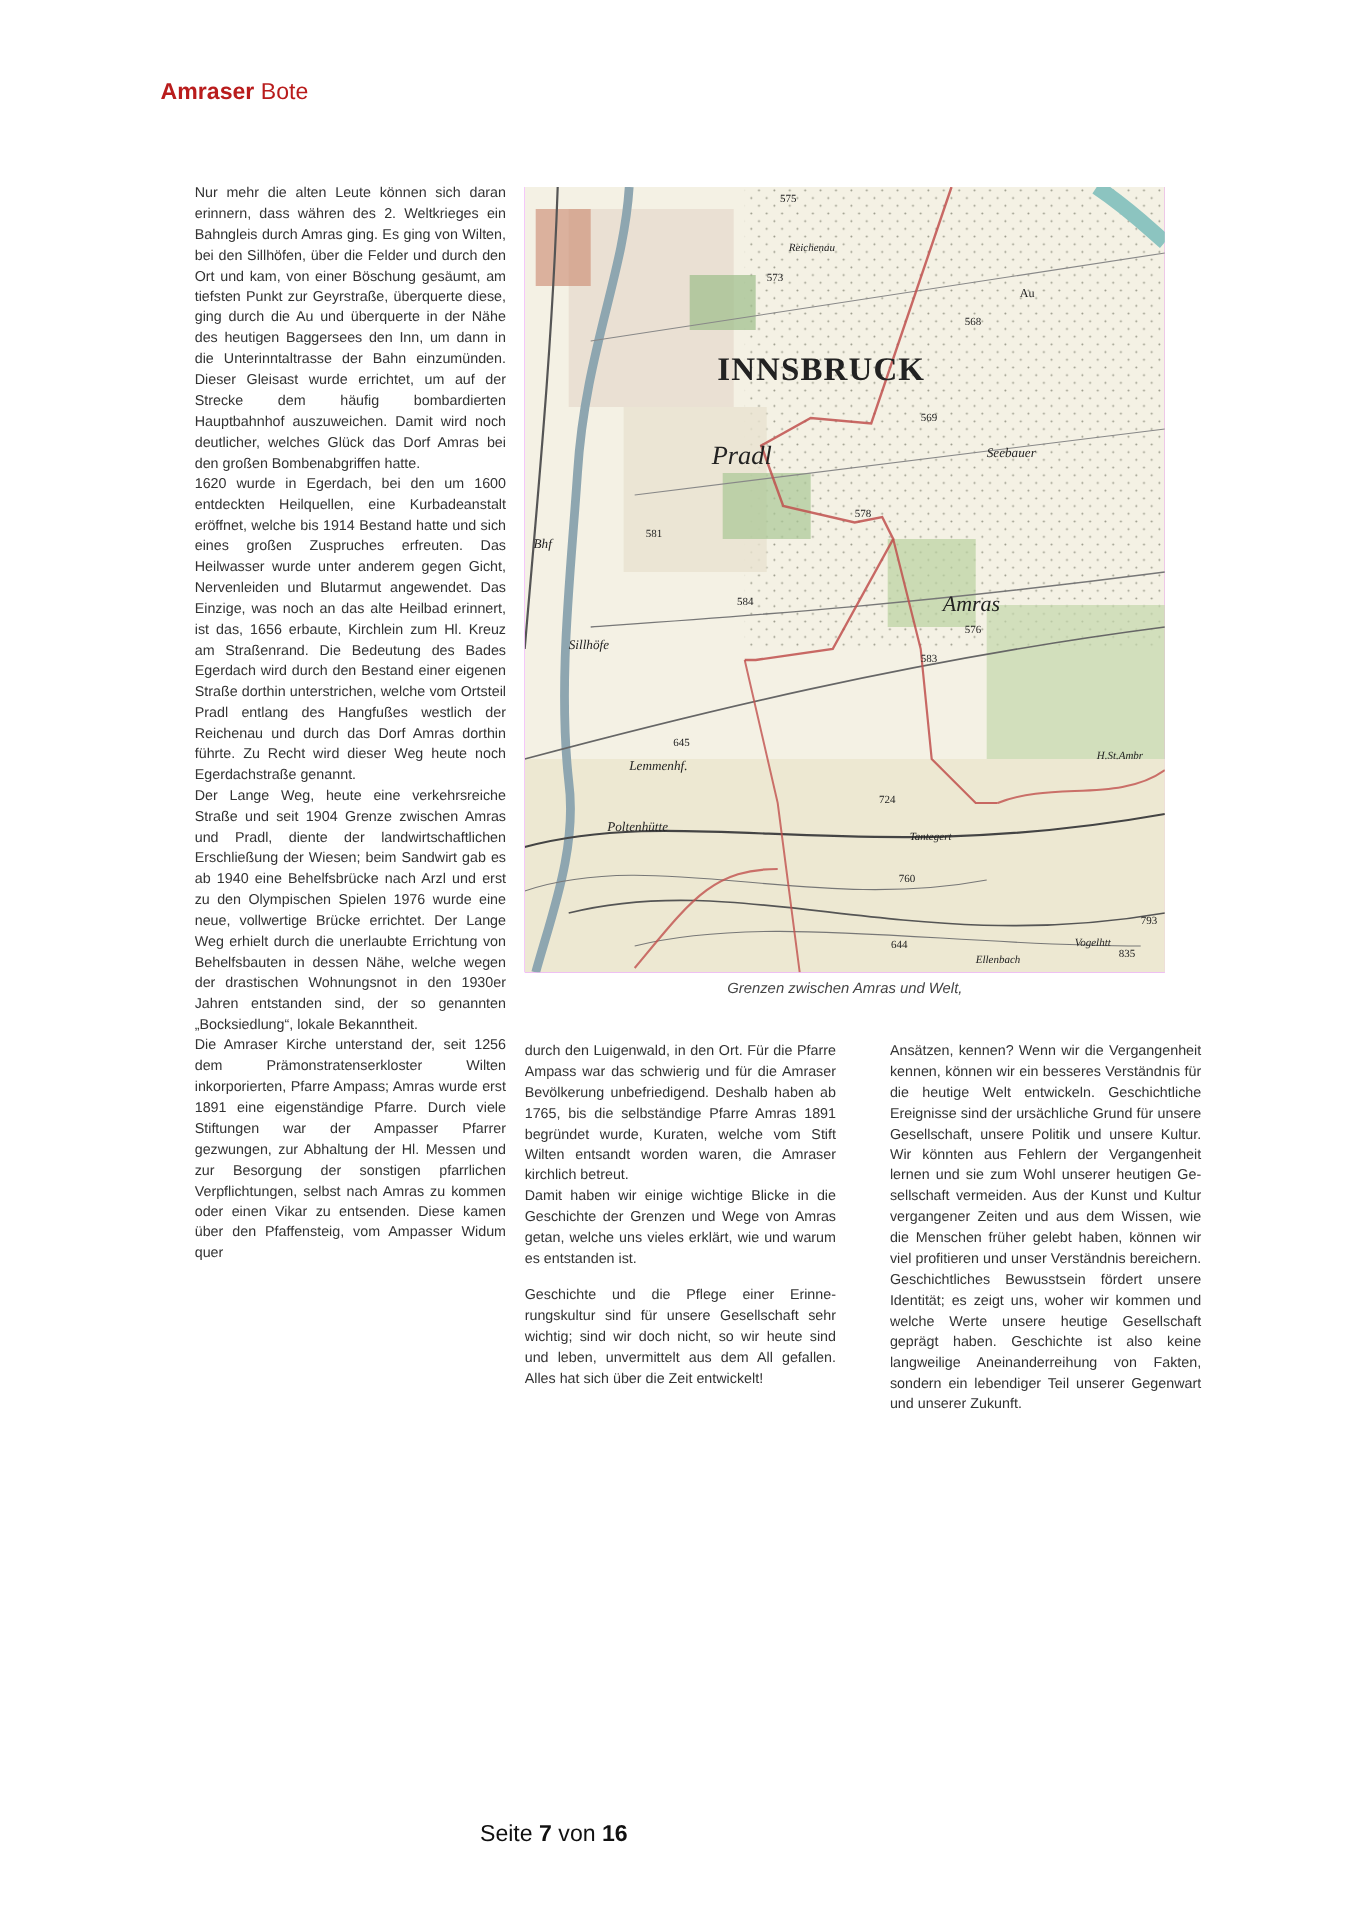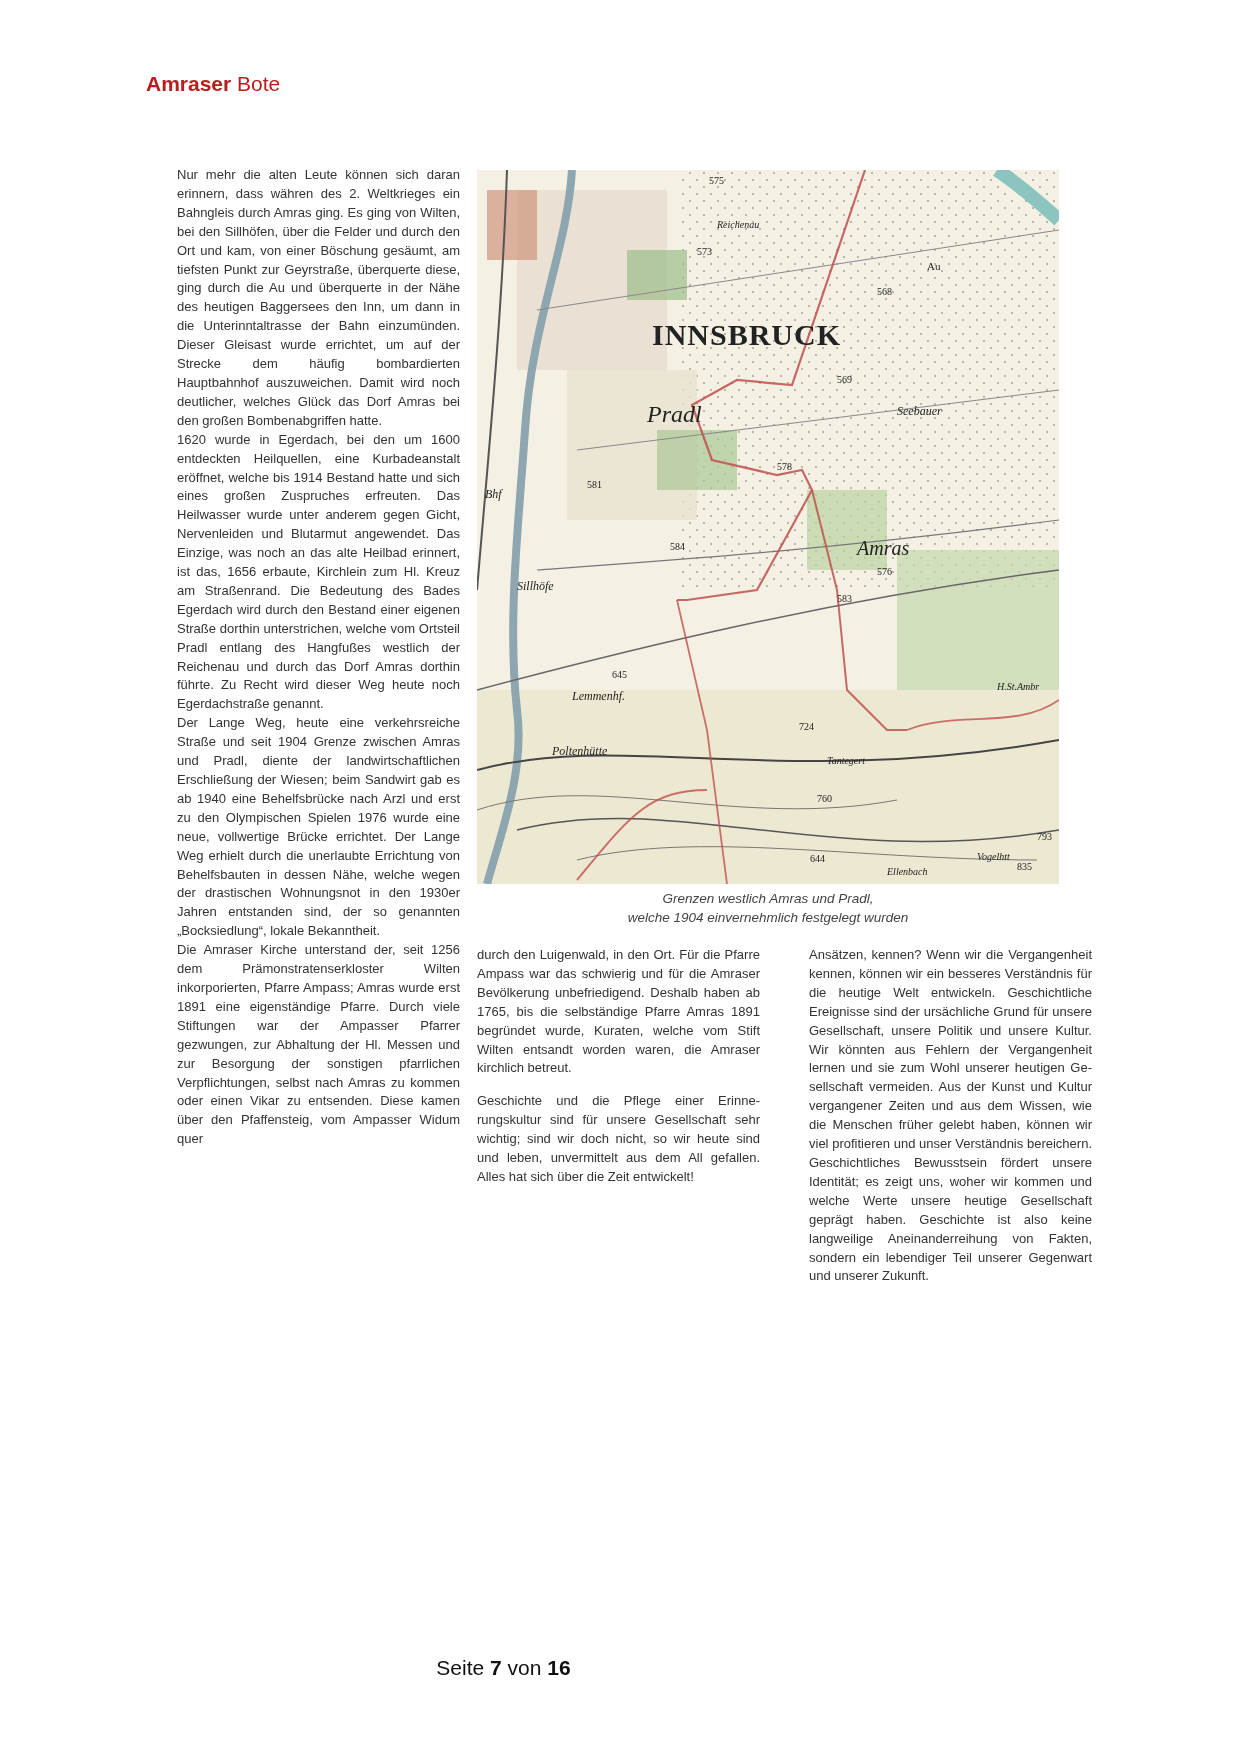--- a/index.html
+++ b/index.html
@@ -106,26 +106,26 @@
       <text x="75" y="585" font-size="12" font-style="italic">Poltenhütte</text>
       <text x="350" y="594" font-size="10" font-style="italic">Tantegert</text>
       <text x="520" y="520" font-size="10" font-style="italic">H.St.Ambr</text>
       <text x="410" y="705" font-size="10" font-style="italic">Ellenbach</text>
       <text x="500" y="690" font-size="10" font-style="italic">Vogelhtt</text>
     </g>
   </svg>
 </div>
 
 <div class="caption">
-  <div>Grenzen westlich Amras und Pradl,</div>
-  <div>welche 1904 einvernehmlich festgelegt wurden</div>
+  <div>Grenzen zwischen Amras und Welt,</div>
 </div>
 
 <div class="col" id="col2">
   <p>durch den Luigenwald, in den Ort. Für die Pfarre Ampass war das schwierig und für die Amraser Bevölkerung unbefriedigend. Deshalb haben ab 1765, bis die selbstän­dige Pfarre Amras 1891 begründet wurde, Kuraten, welche vom Stift Wilten entsandt worden waren, die Amraser kirchlich be­treut.</p>
+  <p>Damit haben wir einige wichtige Blicke in die Geschichte der Grenzen und Wege von Amras getan, welche uns vieles er­klärt, wie und warum es entstanden ist.</p>
   <p class="gap">Geschichte und die Pflege einer Erinne­rungskultur sind für unsere Gesellschaft sehr wichtig; sind wir doch nicht, so wir heute sind und leben, unvermittelt aus dem All gefallen. Alles hat sich über die Zeit entwickelt!</p>
 </div>
 
 <div class="col" id="col3">
   <p>Ansätzen, kennen? Wenn wir die Vergan­genheit kennen, können wir ein besseres Verständnis für die heutige Welt entwi­ckeln. Geschichtliche Ereignisse sind der ursächliche Grund für unsere Gesellschaft, unsere Politik und unsere Kultur. Wir könn­ten aus Fehlern der Vergangenheit lernen und sie zum Wohl unserer heutigen Ge­sellschaft vermeiden. Aus der Kunst und Kultur vergangener Zeiten und aus dem Wissen, wie die Menschen früher gelebt haben, können wir viel profitieren und unser Verständnis bereichern. Geschicht­liches Bewusstsein fördert unsere Identi­tät; es zeigt uns, woher wir kommen und welche Werte unsere heutige Gesellschaft geprägt haben. Geschichte ist also keine langweilige Aneinanderreihung von Fak­ten, sondern ein lebendiger Teil unserer Gegenwart und unserer Zukunft.</p>
 </div>
 
 <div class="footer">
   <span>Seite</span>
   <span class="bold">7</span>

